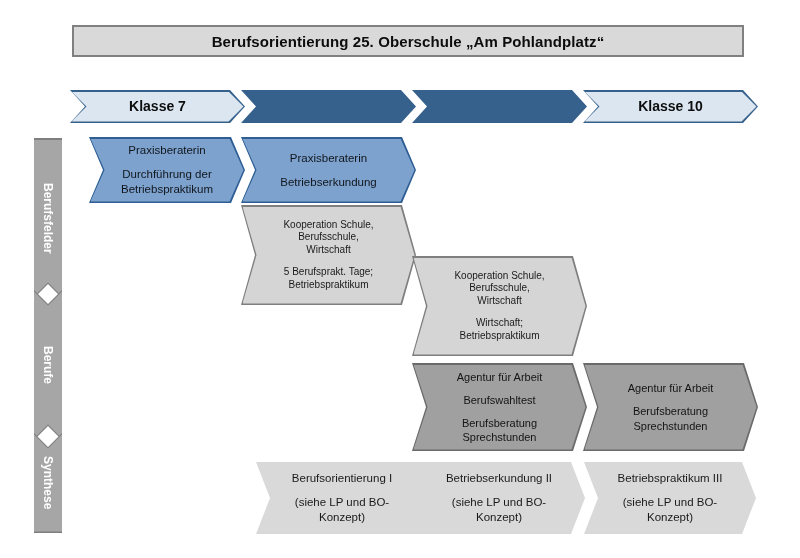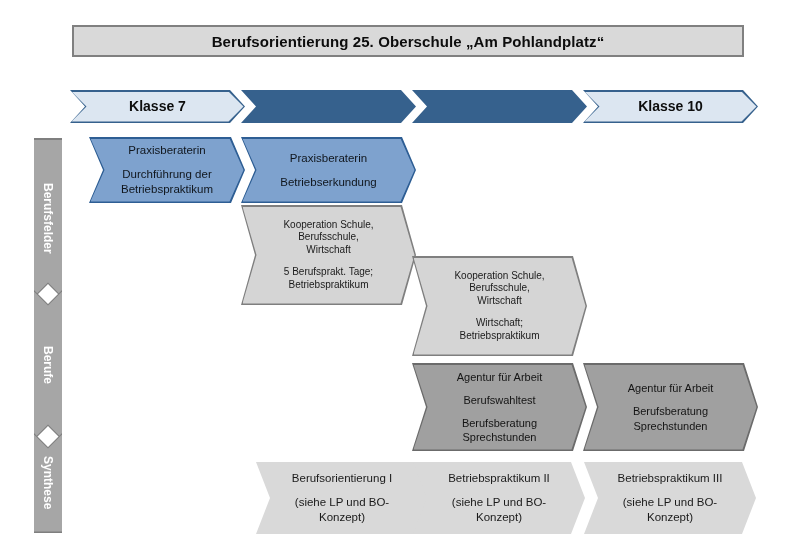--- a/index.html
+++ b/index.html
@@ -199,21 +199,21 @@
     <span class="inner">
       <span class="line">Berufsorientierung I</span>
       <span class="gap"></span>
       <span class="line">(siehe LP und BO-</span>
       <span class="line">Konzept)</span>
     </span>
   </div>
 
   <div class="chev lgray" style="left:413px;top:462px;width:172px;height:72px;">
     <span class="inner">
-      <span class="line">Betriebspraktikum II</span>
+      <span class="line">Betriebserkundung II</span>
       <span class="gap"></span>
       <span class="line">(siehe LP und BO-</span>
       <span class="line">Konzept)</span>
     </span>
   </div>
 
   <div class="chev lgray" style="left:584px;top:462px;width:172px;height:72px;">
     <span class="inner">
       <span class="line">Betriebspraktikum III</span>
       <span class="gap"></span>

